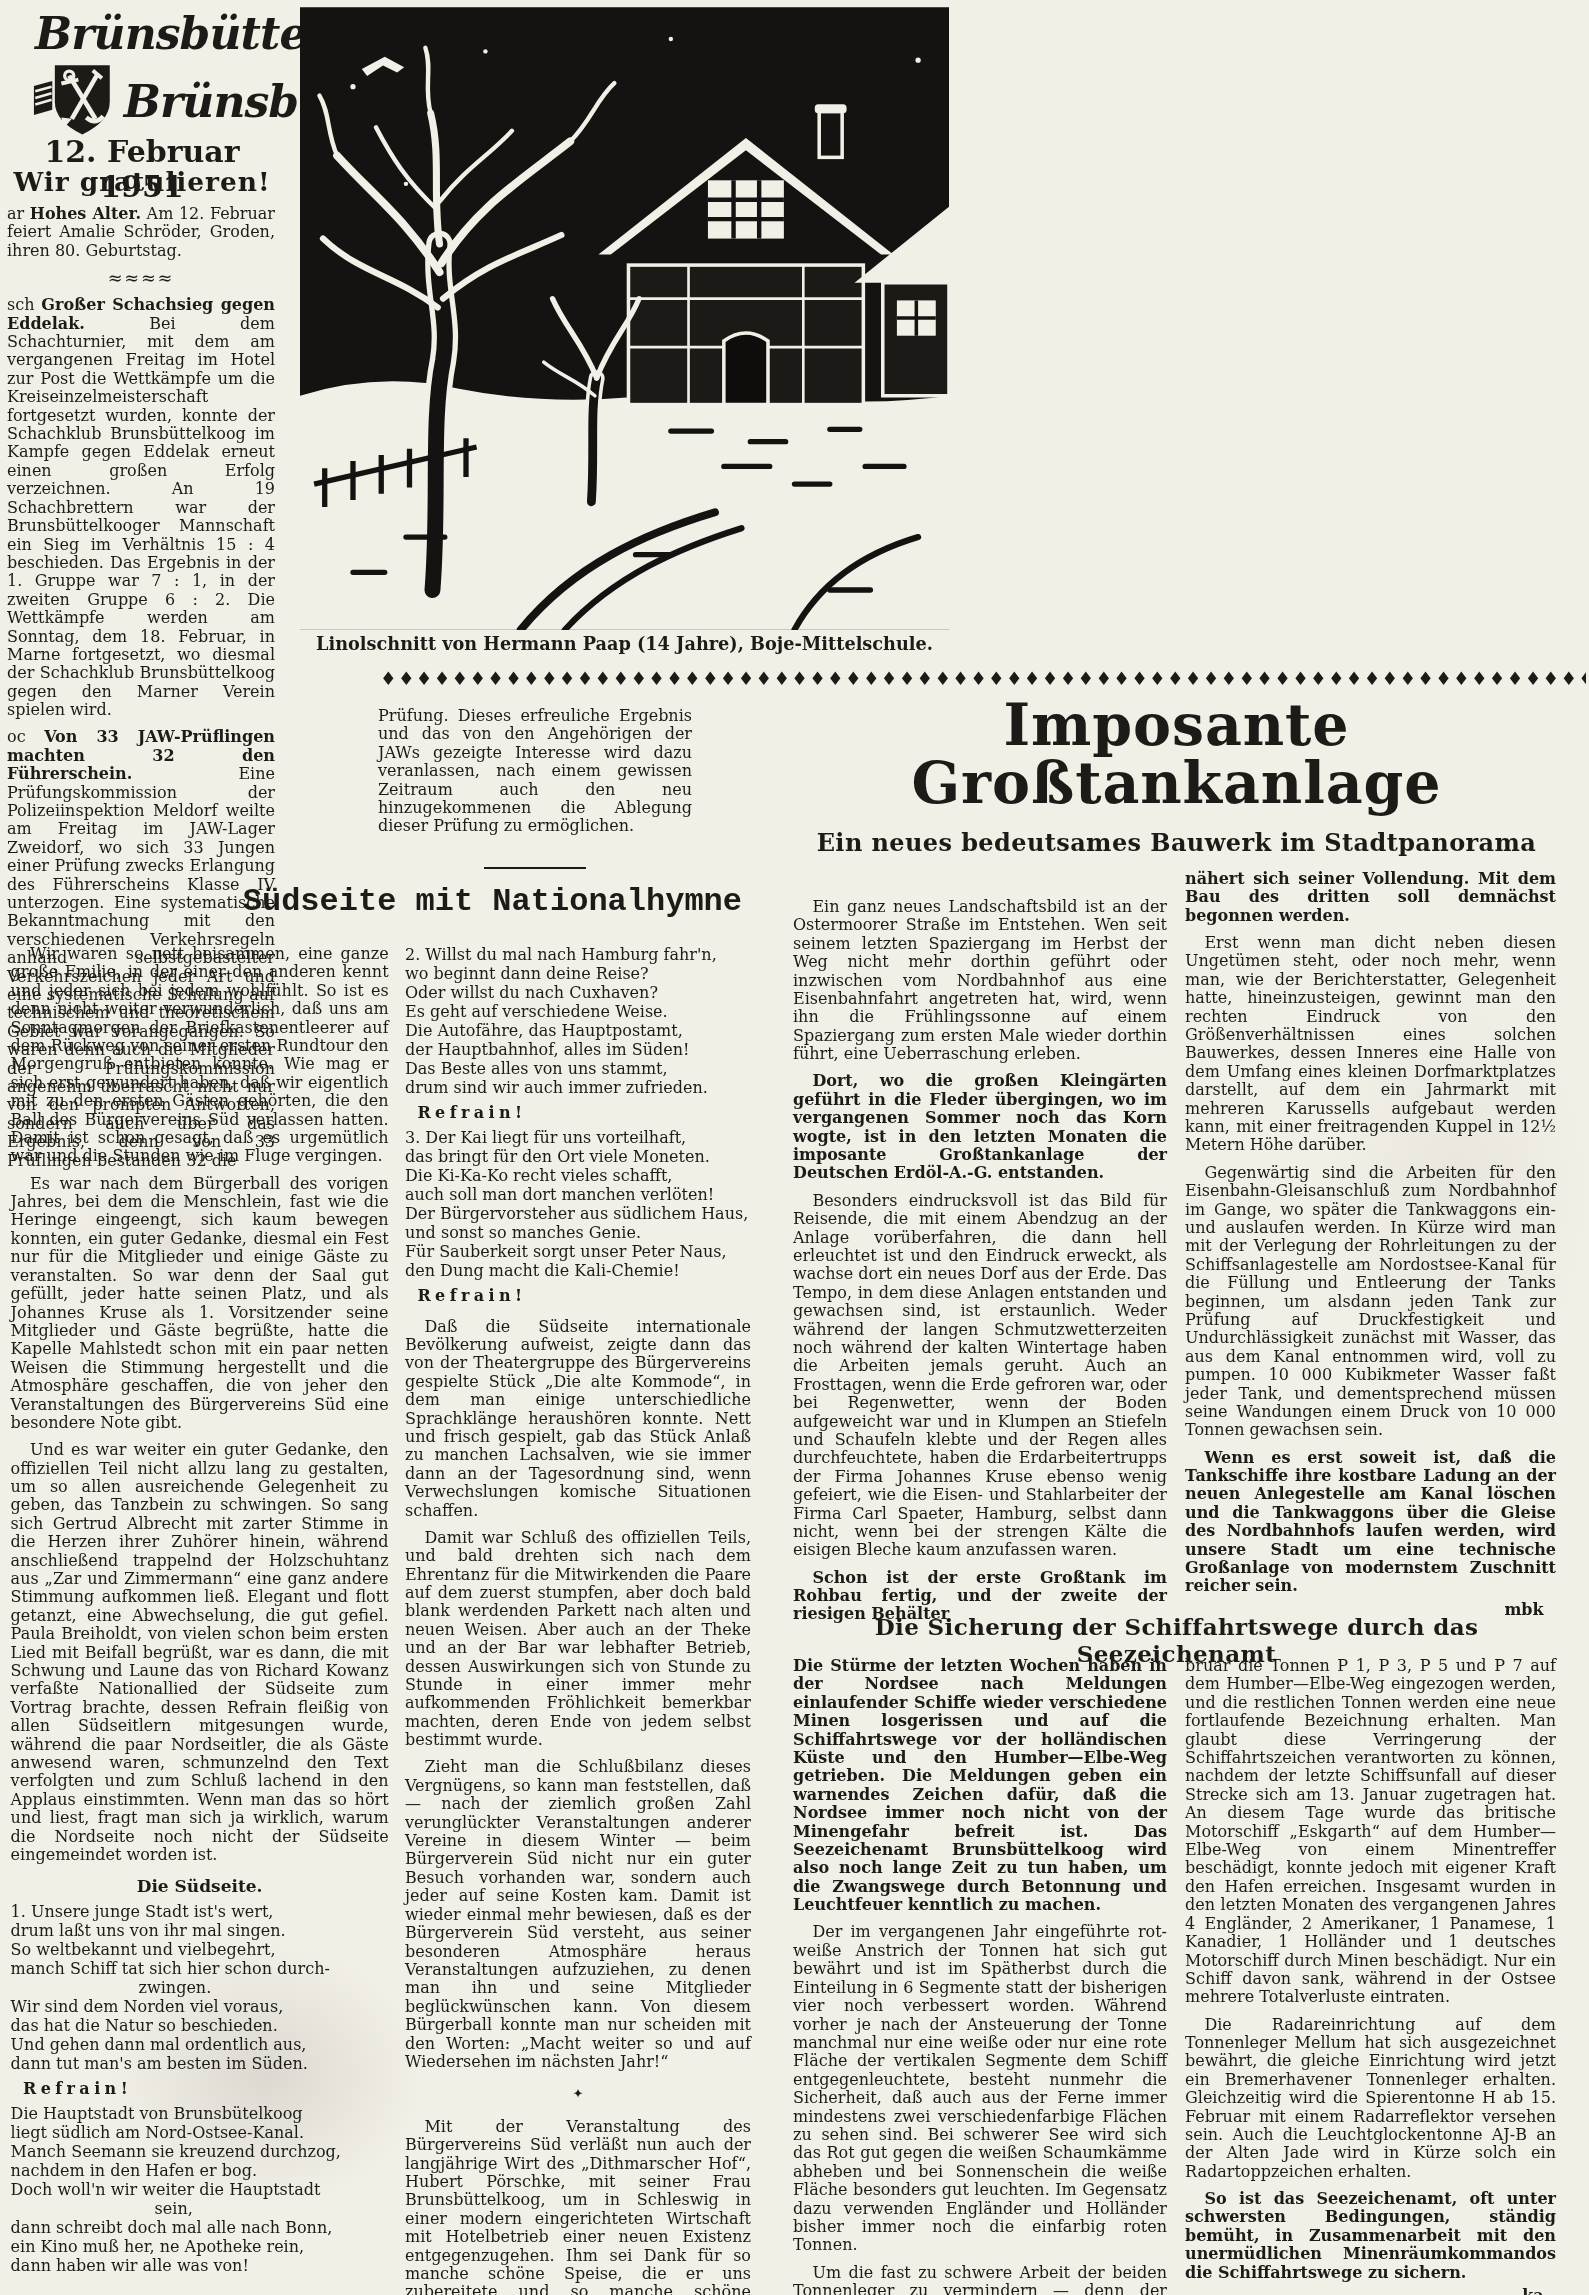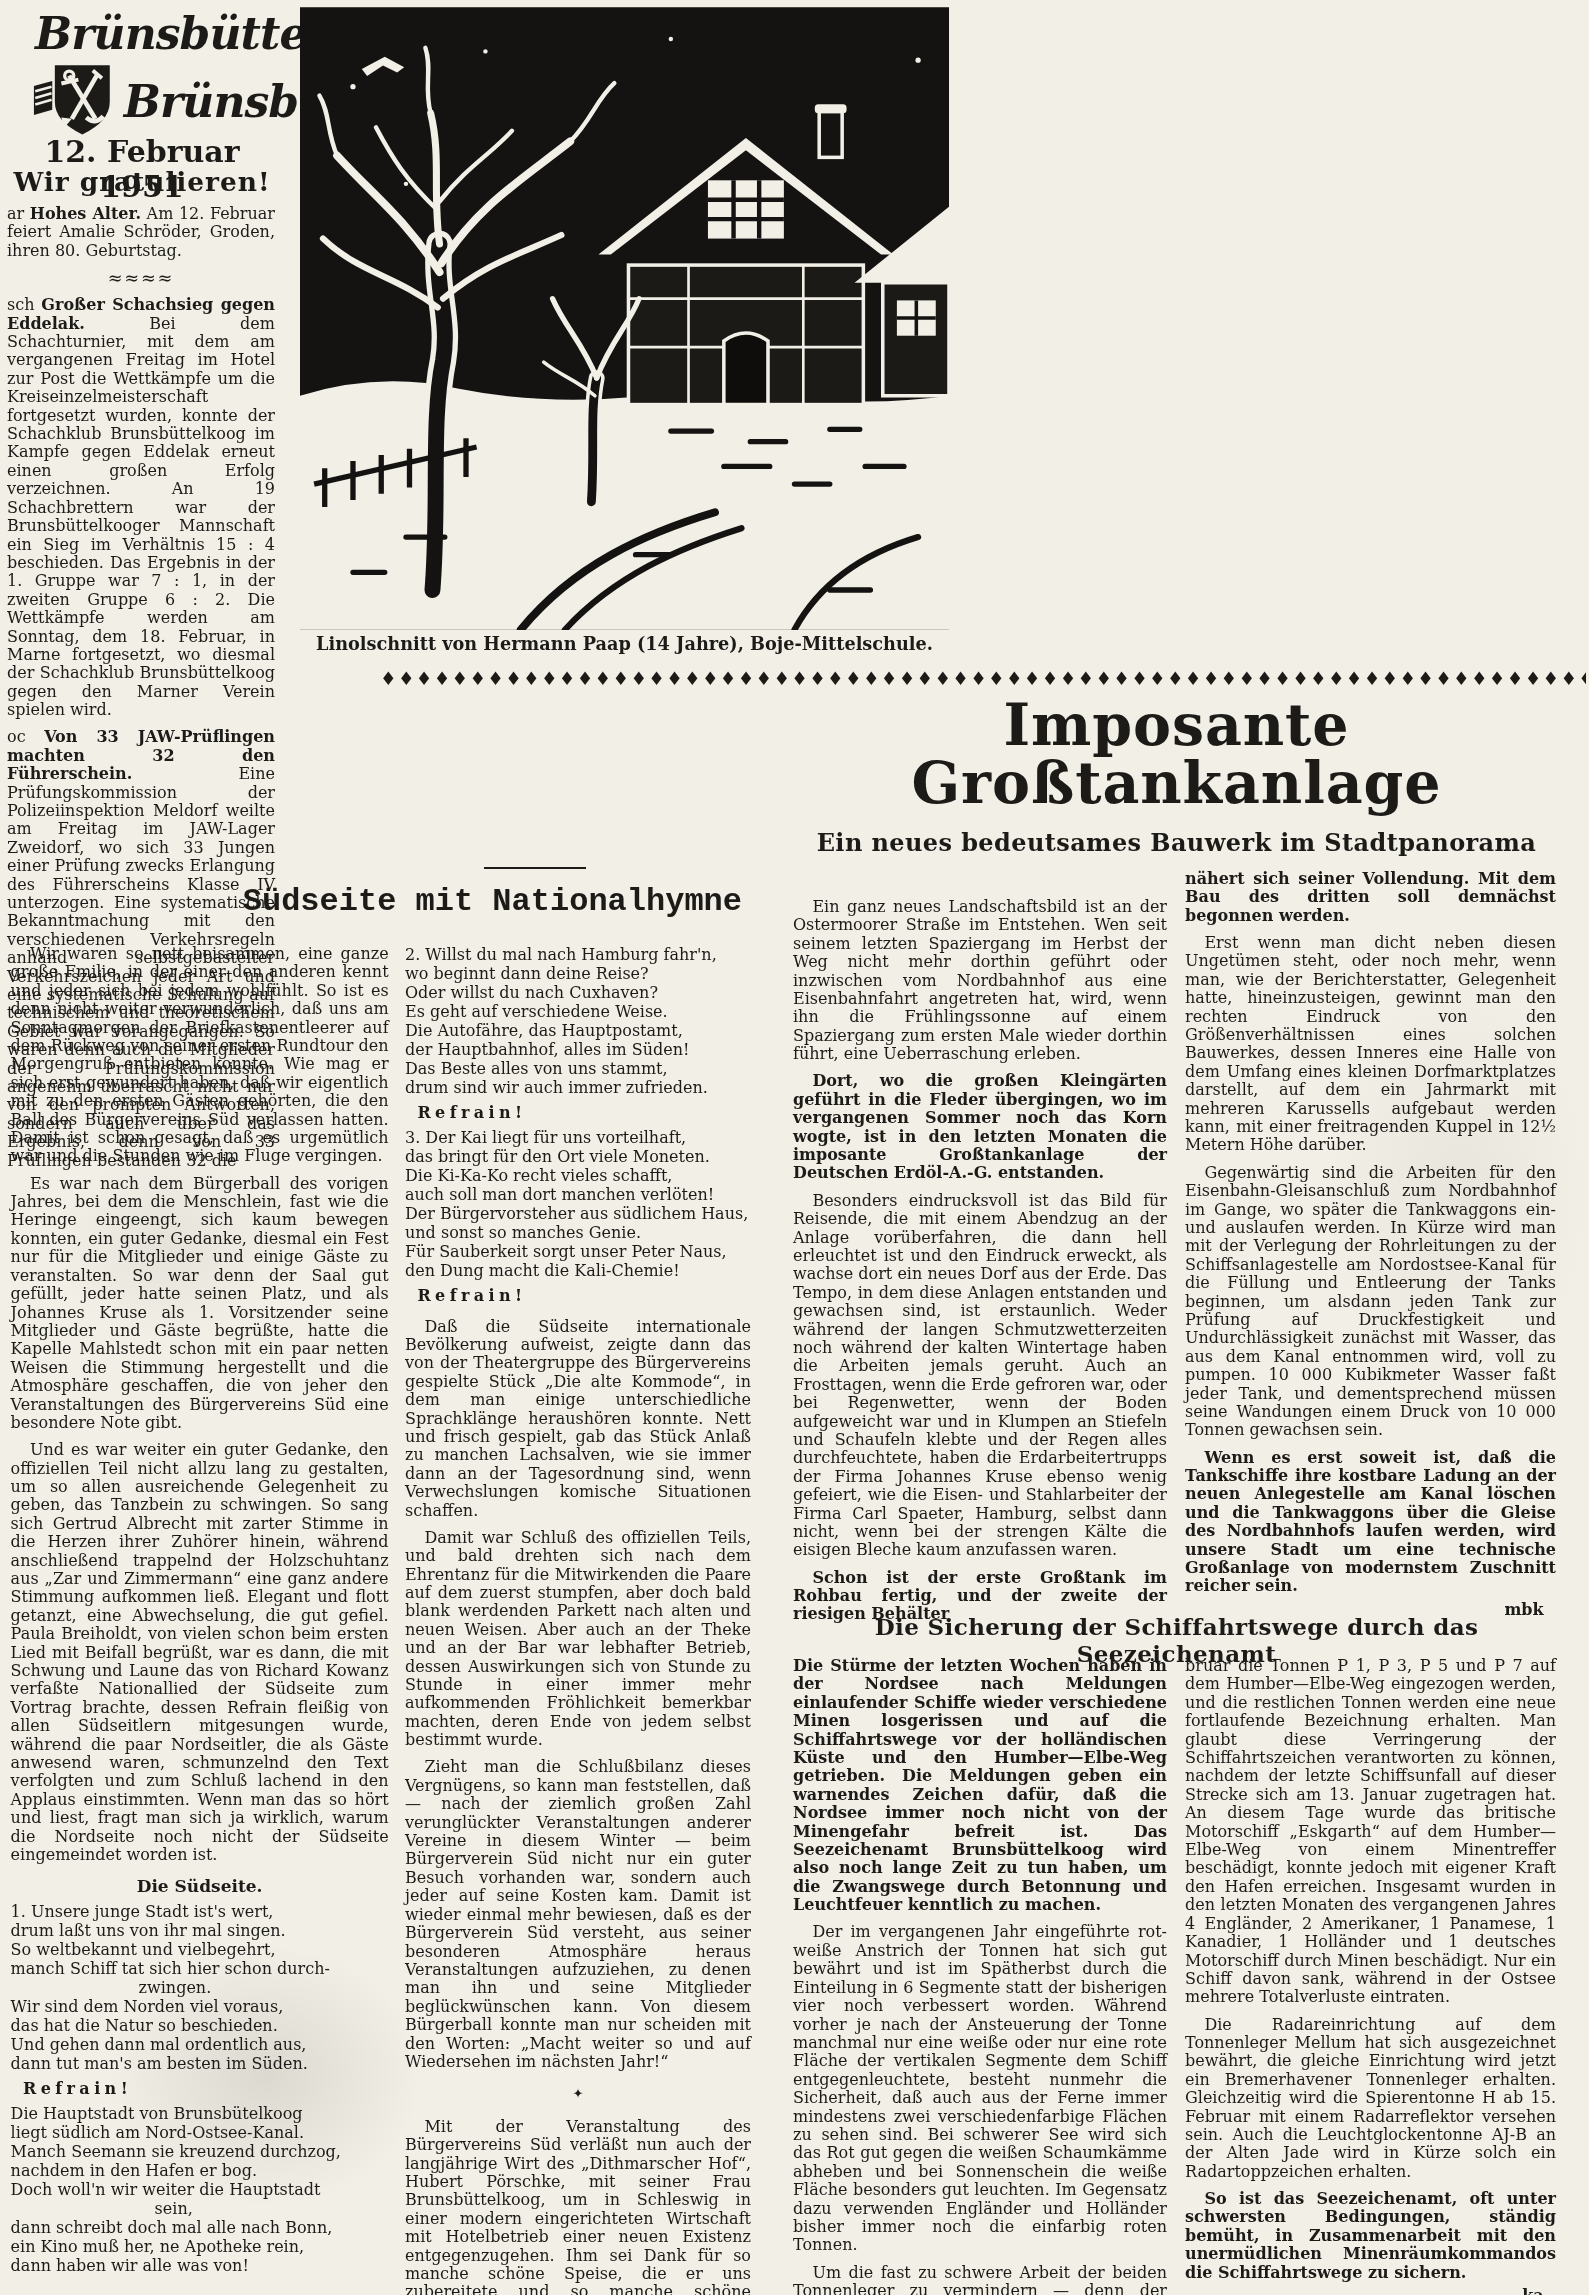--- a/index.html
+++ b/index.html
@@ -148,20 +148,23 @@
         <path d="M560,705 C590,650 640,618 700,600" stroke-width="7"></path>
         <path d="M420,480 h46 M510,492 h40 M600,478 h34 M480,520 h52 M560,540 h40 M640,520 h44 M380,620 h40 M600,660 h46 M120,600 h44 M60,640 h36" stroke-width="6"></path>
       </g>
     </svg>
   </div>
 
   <div class="abs caption" style="left:300px;top:633px;width:649px;">Linolschnitt von Hermann Paap (14 Jahre), Boje-Mittelschule.</div>
 
   <div class="abs diamonds" style="left:380px;top:668px;width:1206px;">♦♦♦♦♦♦♦♦♦♦♦♦♦♦♦♦♦♦♦♦♦♦♦♦♦♦♦♦♦♦♦♦♦♦♦♦♦♦♦♦♦♦♦♦♦♦♦♦♦♦♦♦♦♦♦♦♦♦♦♦♦♦♦♦♦♦♦♦♦♦♦♦♦♦♦♦♦♦♦♦♦♦♦♦♦♦♦♦</div>
 
+  <div class="abs bodycol" style="left:378px;top:707px;width:314px;">
+    <p class="noindent">Prüfung. Dieses erfreuliche Ergebnis und das von den Angehörigen der JAWs gezeigte Interesse wird dazu veranlassen, nach einem gewissen Zeitraum auch den neu hinzugekommenen die Ablegung dieser Prüfung zu ermöglichen.</p>
+  </div>
   <div class="abs short-rule" style="left:484px;top:867px;width:102px;"></div>
 
   <div class="abs tank-headline" style="left:777px;top:696px;width:799px;">
     <div>Imposante</div>
     <div>Großtankanlage</div>
   </div>
   <div class="abs sub-head" style="left:777px;top:828px;width:799px;">Ein neues bedeutsames Bauwerk im Stadtpanorama</div>
 
   <div class="abs bodycol" style="left:793px;top:898px;width:374px;">
     <p>Ein ganz neues Landschaftsbild ist an der Ostermoorer Straße im Entstehen. Wen seit seinem letzten Spaziergang im Herbst der Weg nicht mehr dorthin geführt oder inzwischen vom Nordbahnhof aus eine Eisenbahnfahrt angetreten hat, wird, wenn ihn die Frühlingssonne auf einem Spaziergang zum ersten Male wieder dorthin führt, eine Ueberraschung erleben.</p>

